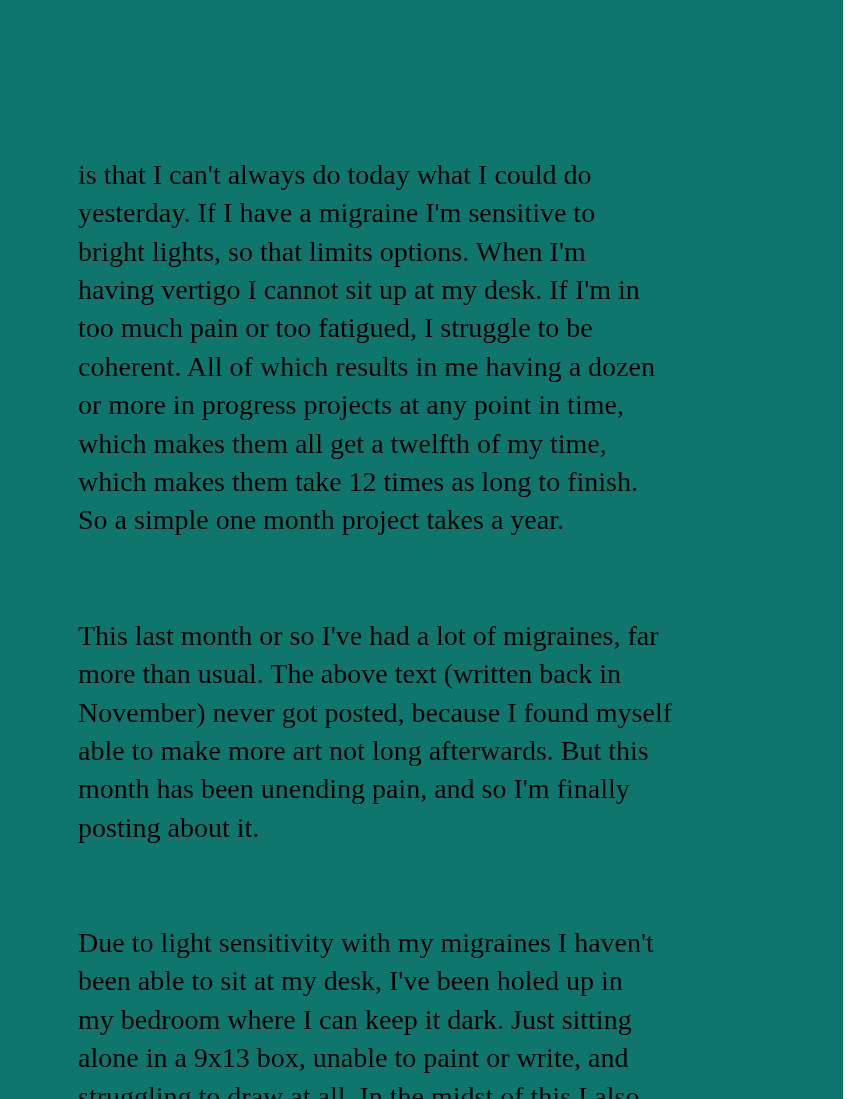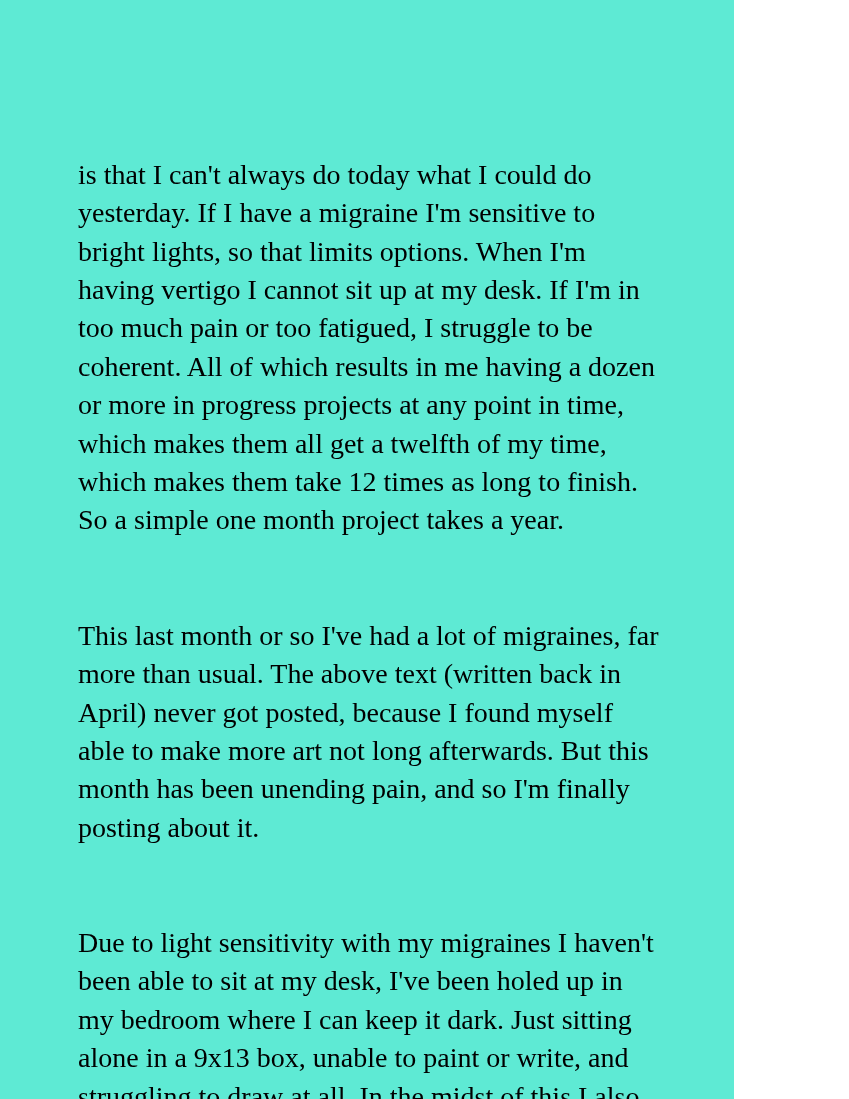--- a/index.html
+++ b/index.html
@@ -7,23 +7,23 @@
     padding: 0;
   }
   body {
     width: 849px;
     height: 1099px;
     background: #ffffff;
     overflow: hidden;
   }
   .page {
     position: relative;
-    width: 734px;
+    width: 843px;
     height: 1099px;
-    background: #5eead4;
+    background: #0f766e;
     overflow: hidden;
   }
   .text-body {
     position: absolute;
     left: 78px;
     top: 79px;
     width: 760px;
     font-family: "Liberation Serif", "DejaVu Serif", serif;
     font-size: 28px;
     line-height: 38.4px;
@@ -49,21 +49,21 @@
 bright lights, so that limits options. When I'm
 having vertigo I cannot sit up at my desk. If I'm in
 too much pain or too fatigued, I struggle to be
 coherent. All of which results in me having a dozen
 or more in progress projects at any point in time,
 which makes them all get a twelfth of my time,
 which makes them take 12 times as long to finish.
 So a simple one month project takes a year.</div>
     <div class="para">This last month or so I've had a lot of migraines, far
 more than usual. The above text (written back in
-April) never got posted, because I found myself
+November) never got posted, because I found myself
 able to make more art not long afterwards. But this
 month has been unending pain, and so I'm finally
 posting about it.</div>
     <div class="para">Due to light sensitivity with my migraines I haven't
 been able to sit at my desk, I've been holed up in
 my bedroom where I can keep it dark. Just sitting
 alone in a 9x13 box, unable to paint or write, and
 struggling to draw at all. In the midst of this I also
 caught a cold, which took me a week to get over,</div>
   </div>

